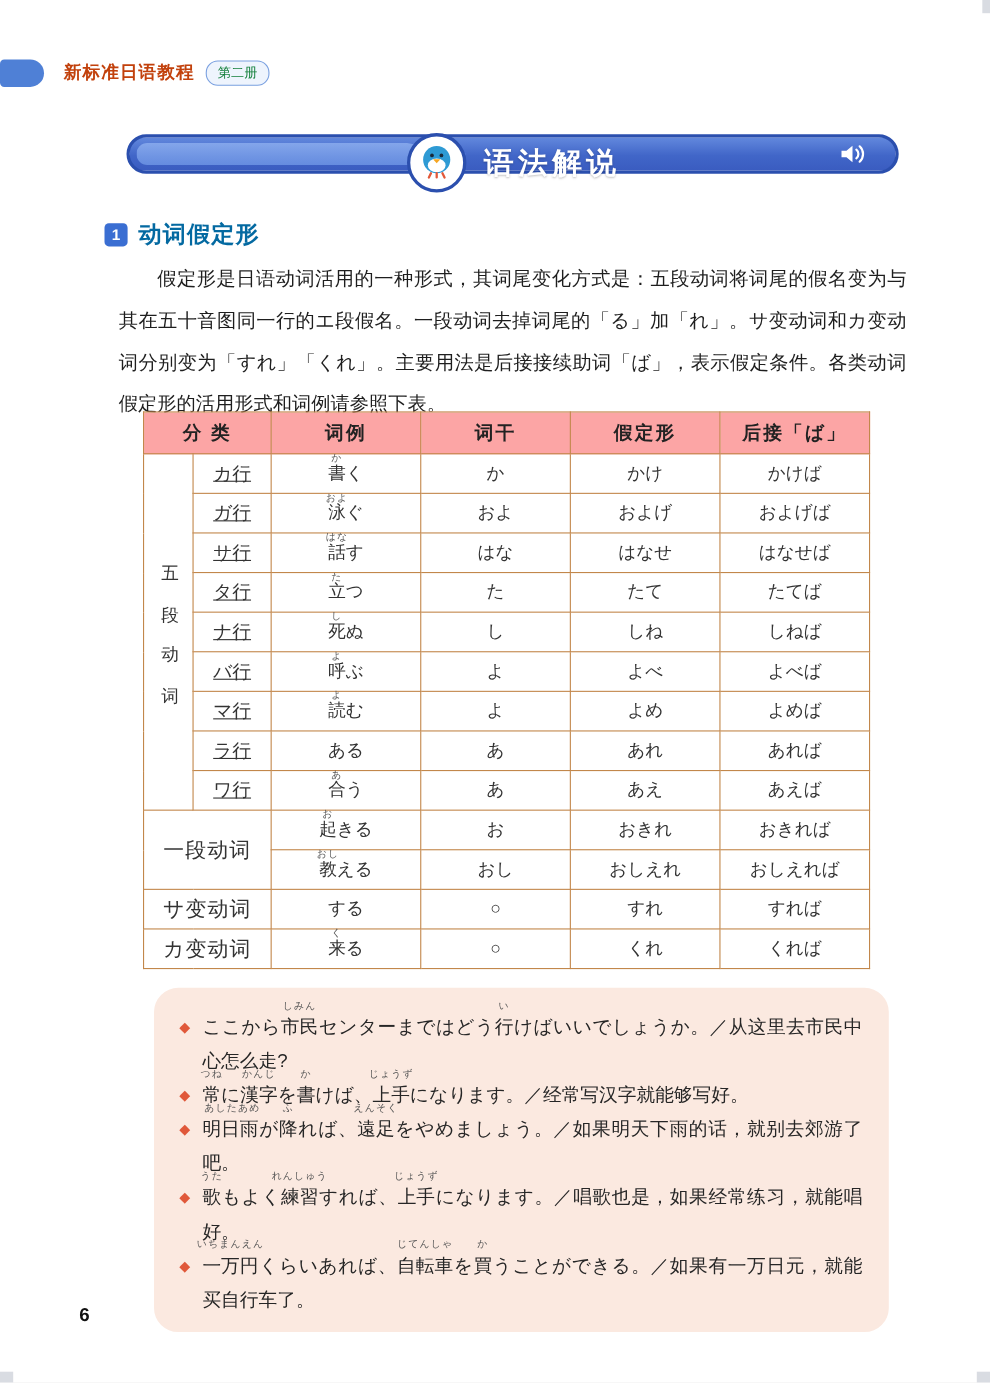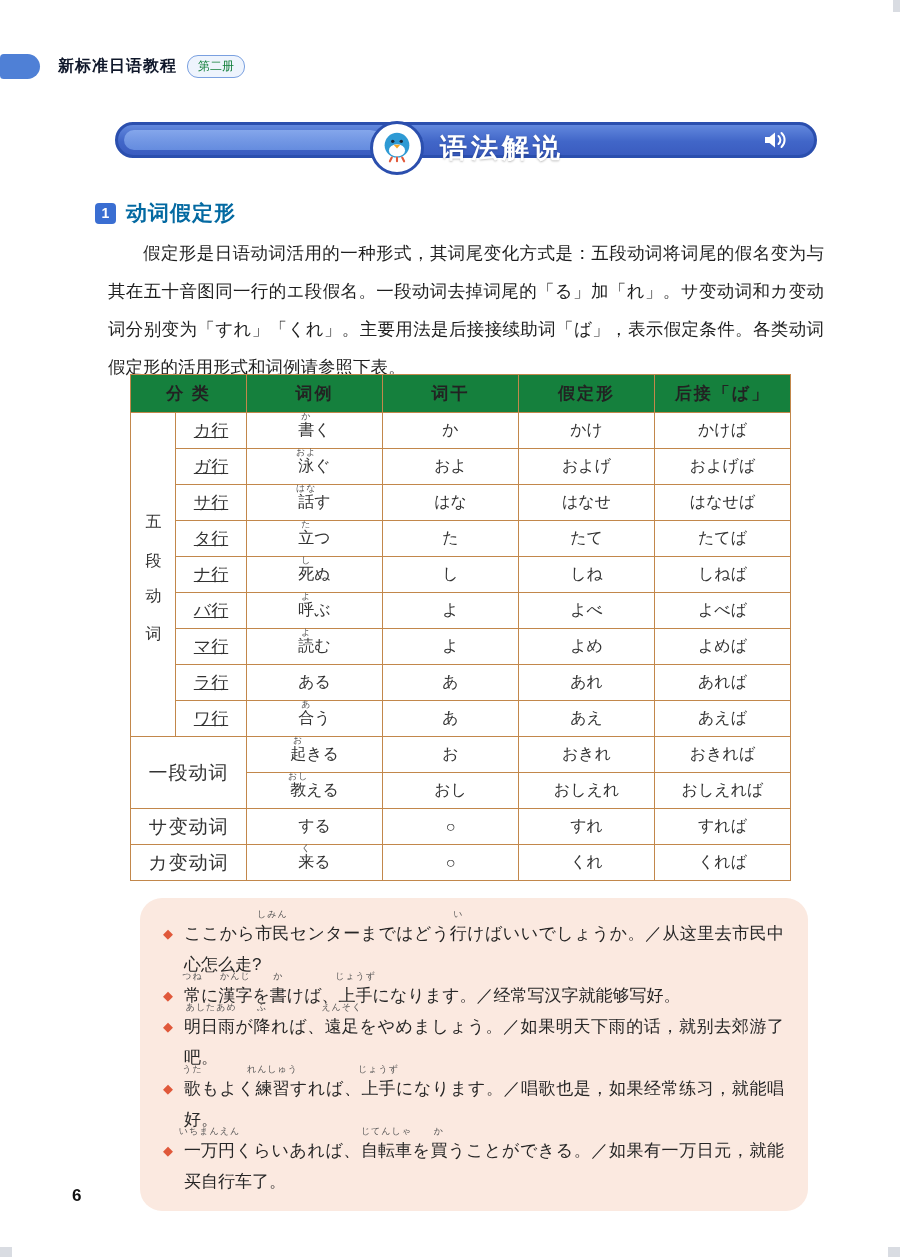--- a/index.html
+++ b/index.html
@@ -6,21 +6,21 @@
   body { margin:0; background:#e9e9e9; }
   .page {
     position:relative; width:900px; height:1257px; margin:0 auto;
     background:#ffffff; overflow:hidden;
     font-family:"Liberation Sans","DejaVu Sans",sans-serif;
   }
 
   
   .page-header { position:absolute; top:52px; left:0; height:28px; display:flex; align-items:center; }
   .tab-icon { width:40px; height:25px; background:#4f80d6; border-radius:4px 13px 13px 4px; }
-  .book-title { margin-left:18px; font-size:16px; font-weight:bold; color:#0f172a; letter-spacing:1px; }
+  .book-title { margin-left:18px; font-size:16px; font-weight:bold; color:#c2410c; letter-spacing:1px; }
   .volume-badge { margin-left:10px; font-size:12px; color:#15803d; border:1.5px solid #7aa0e0; border-radius:11px; padding:2px 10px; background:#eef4fd; }
 
   
   .banner {
     position:absolute; top:122px; left:115px; width:702px; height:36px;
     border:3px solid #2b4fae; border-radius:28px;
     background:linear-gradient(180deg,#6288dd 0%,#4166c8 55%,#3a5cc0 100%);
   }
   .banner-arrow {
     position:absolute; left:6px; top:5px; bottom:5px; width:300px;
@@ -52,21 +52,21 @@
     position:absolute; top:234px; left:108px; width:716px; margin:0;
     font-size:17.5px; line-height:38px; color:#1e1e1e; text-align:justify; text-indent:2em;
   }
 
   
   .gtable {
     position:absolute; top:374px; left:130px; width:660px;
     border-collapse:collapse; table-layout:fixed; font-size:16px; color:#333;
   }
   .gtable th, .gtable td { border:1px solid #c2874b; text-align:center; vertical-align:middle; padding:0; }
-  .gtable th { height:38px; background:#15803d; font-size:17px; font-weight:bold; color:#222; letter-spacing:2px; }
+  .gtable th { height:38px; background:#fca5a5; font-size:17px; font-weight:bold; color:#222; letter-spacing:2px; }
   .gtable td { height:36px; }
   .gyo { font-size:17px;text-decoration:underline; }
   .vert { writing-mode:vertical-lr; text-orientation:upright; letter-spacing:2.3em; font-size:16px; display:inline-block; padding-top:6px; }
   .hcell { font-size:19px; letter-spacing:1px; }
 
   
   .rseg { position:relative; display:inline-block; }
   .rt {
     position:absolute; left:50%; top:-8px; transform:translateX(-50%);
     font-size:9px; line-height:1; color:#555; white-space:nowrap; letter-spacing:1px; font-weight:normal;

